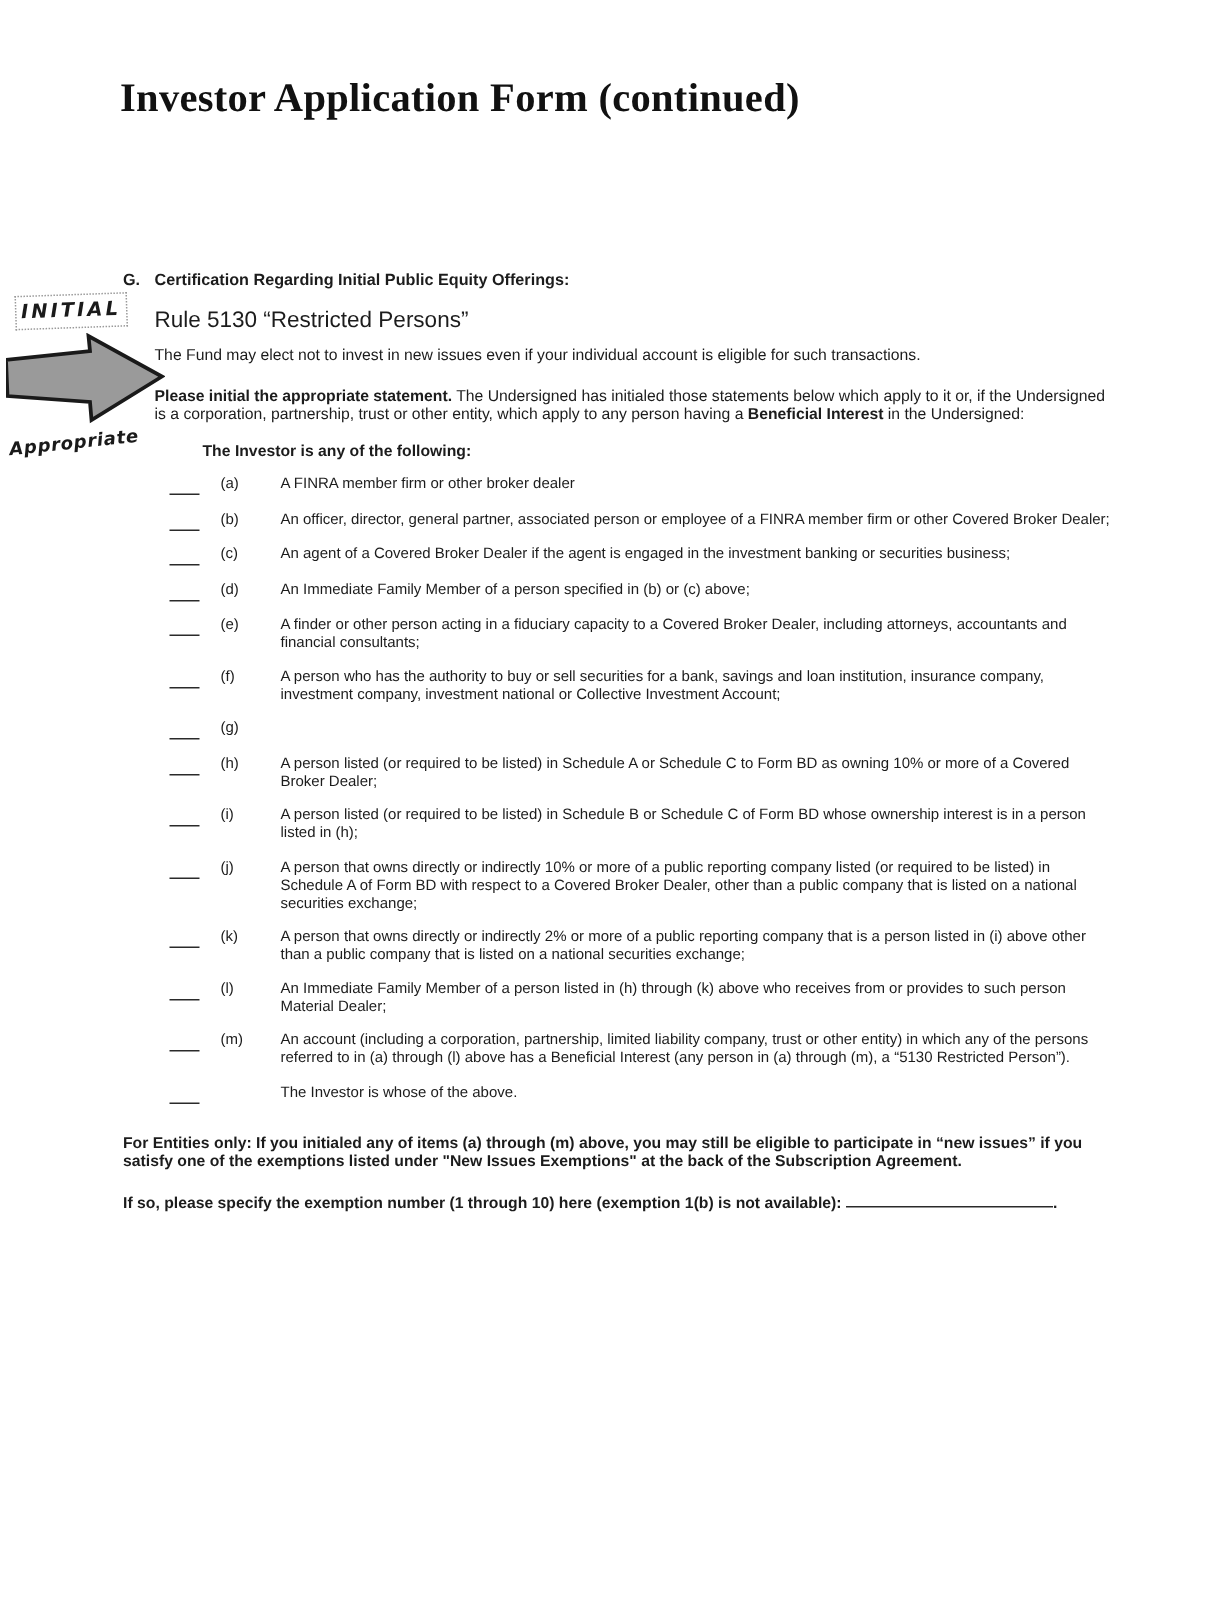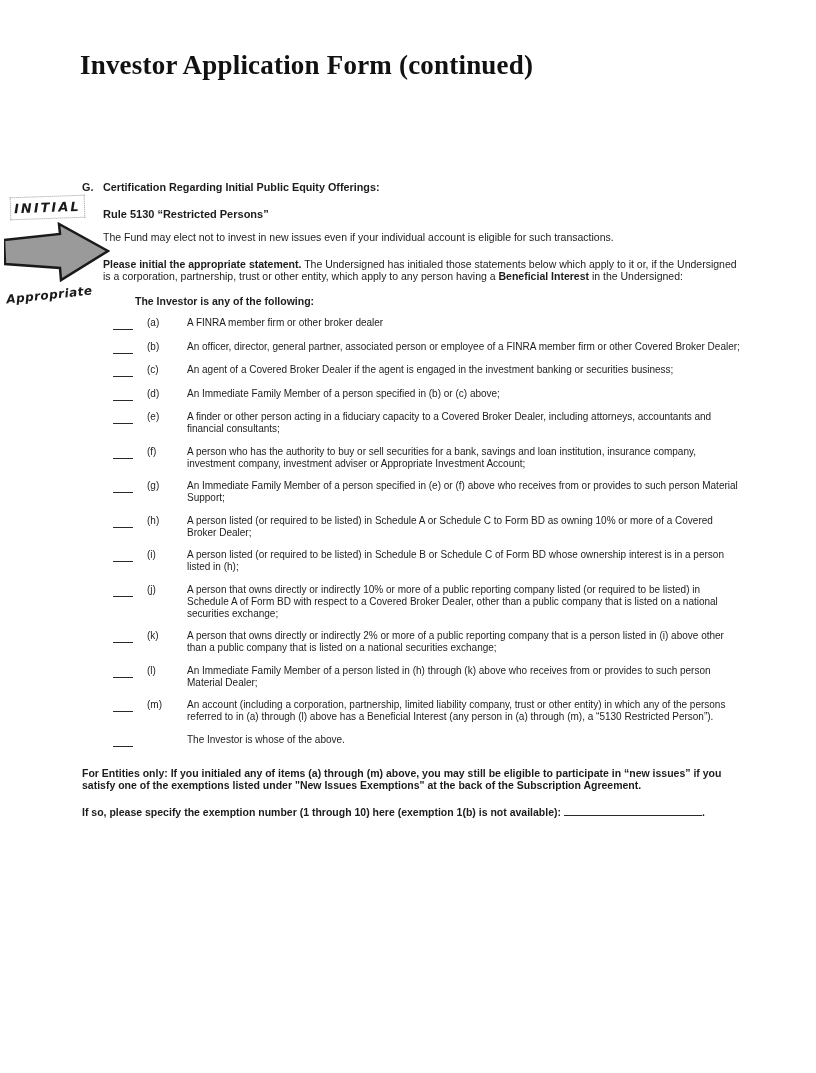--- a/index.html
+++ b/index.html
@@ -15,21 +15,21 @@
     position:absolute;left:80px;top:50px;margin:0;
     font-family:"Liberation Serif", serif;
     font-weight:600;font-size:27px;letter-spacing:0.2px;color:#111;
   }
   .content{
     position:absolute;left:82px;top:181px;width:660px;
     font-size:10.5px;line-height:12.5px;
   }
   .sec-head{font-weight:bold;font-size:10.8px;display:flex;}
   .sec-letter{width:21px;flex:0 0 21px;}
-  .rule-head{font-weight:bold;font-size:11px;margin:14px 0 0 21px;}
+  .rule-head{font-weight:normal;font-size:15px;margin:14px 0 0 21px;}
   .para{margin:11px 0 0 21px;}
   .instruction{margin:14px 0 0 21px;}
   .list-head{font-weight:bold;margin:12px 0 0 53px;}
   .items{margin:10px 0 0 31px;}
   .item-row{
     display:grid;grid-template-columns:20px 26px 1fr;column-gap:14px;
     margin-bottom:10.5px;font-size:10px;line-height:12px;
   }
   .initial-blank{
     height:11px;border-bottom:1.2px solid #2a2a2a;margin-top:1px;
@@ -127,26 +127,25 @@
     <span class="item-text">An Immediate Family Member of a person specified in (b) or (c) above;</span>
   </div>
         <div class="item-row">
     <span class="initial-blank"></span>
     <span class="item-label">(e)</span>
     <span class="item-text">A finder or other person acting in a fiduciary capacity to a Covered Broker Dealer, including attorneys, accountants and financial consultants;</span>
   </div>
         <div class="item-row">
     <span class="initial-blank"></span>
     <span class="item-label">(f)</span>
-    <span class="item-text">A person who has the authority to buy or sell securities for a bank, savings and loan institution, insurance company, investment company, investment adviser or Appropriate Investment Account;</span>
+    <span class="item-text">A person who has the authority to buy or sell securities for a bank, savings and loan institution, insurance company, investment company, investment national or Collective Investment Account;</span>
   </div>
         <div class="item-row">
     <span class="initial-blank"></span>
     <span class="item-label">(g)</span>
-    <span class="item-text">An Immediate Family Member of a person specified in (e) or (f) above who receives from or provides to such person Material Support;</span>
   </div>
         <div class="item-row">
     <span class="initial-blank"></span>
     <span class="item-label">(h)</span>
     <span class="item-text">A person listed (or required to be listed) in Schedule A or Schedule C to Form BD as owning 10% or more of a Covered Broker Dealer;</span>
   </div>
         <div class="item-row">
     <span class="initial-blank"></span>
     <span class="item-label">(i)</span>
     <span class="item-text">A person listed (or required to be listed) in Schedule B or Schedule C of Form BD whose ownership interest is in a person listed in (h);</span>

